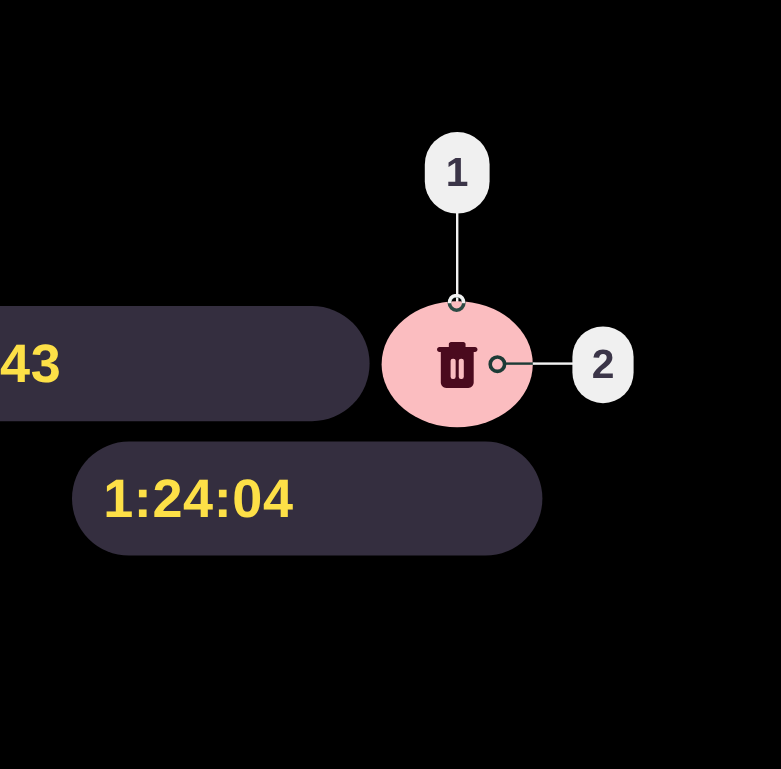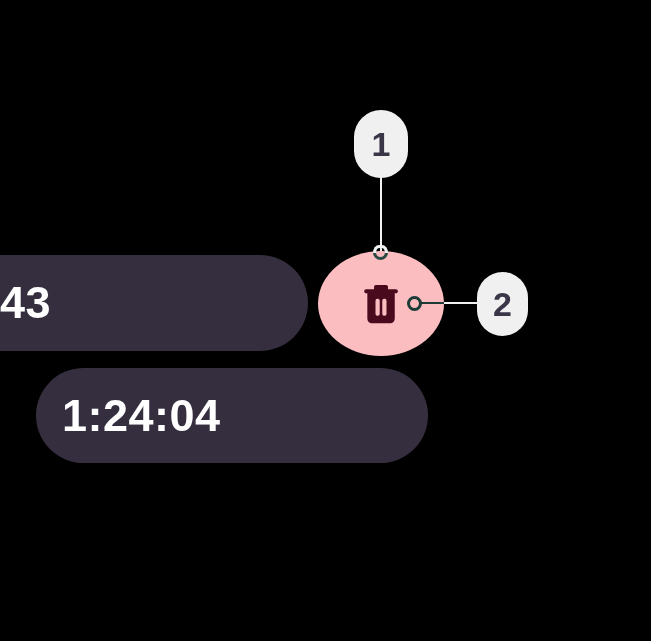--- a/index.html
+++ b/index.html
@@ -26,39 +26,39 @@
   
   .pill {
     position: absolute;
     background: #342E3F;
     display: flex;
     align-items: center;
     border-radius: 999px;
     box-sizing: border-box;
   }
   .pill-text {
-    color: #ffffff;
+    color: #fde047;
     font-weight: bold;
     letter-spacing: 0.5px;
     white-space: nowrap;
   }
 
   #pill-count {
     left: -168px;
     top: 255px;
     width: 476px;
     height: 96px;
     padding-left: 168px;
   }
   #pill-count .pill-text {
     font-size: 45px;
   }
 
   #pill-duration {
-    left: 36px;
+    left: 60px;
     top: 368px;
     width: 392px;
     height: 95px;
     padding-left: 26px;
   }
   #pill-duration .pill-text {
     font-size: 45px;
   }
 
   

